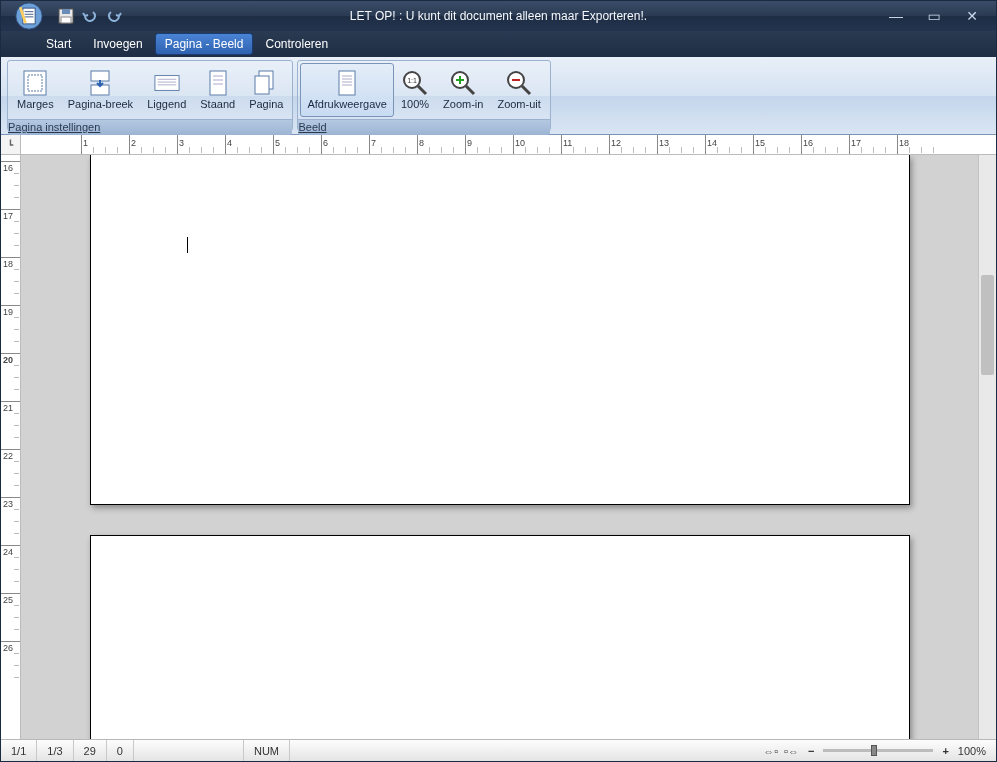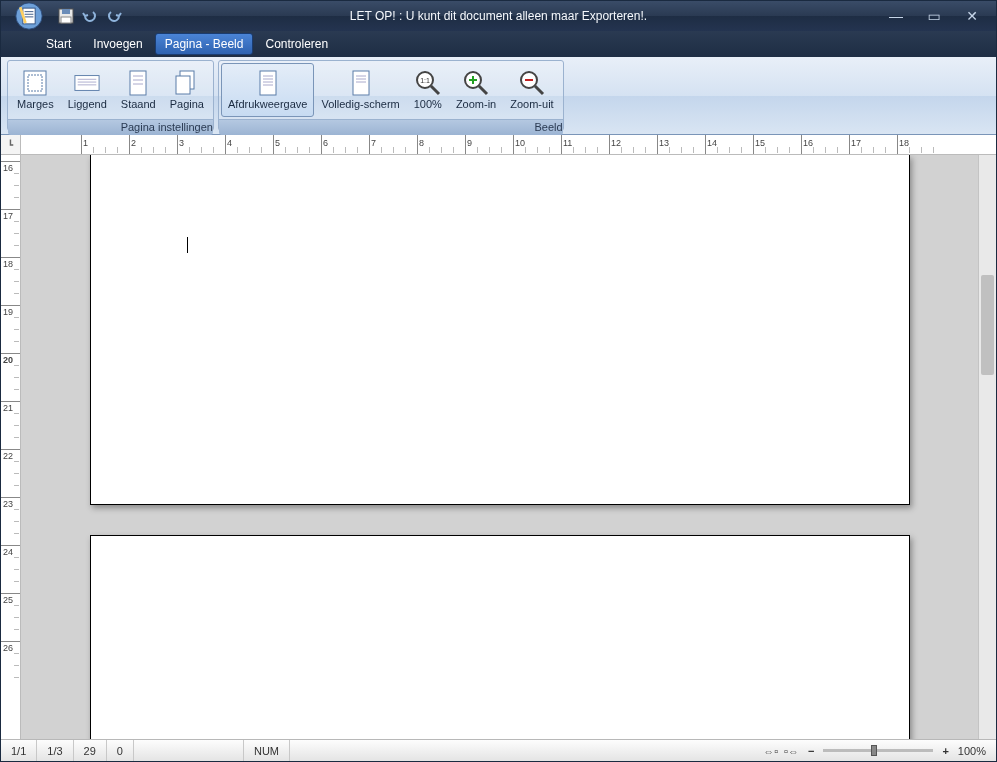--- a/index.html
+++ b/index.html
@@ -20,21 +20,21 @@
 
 
 .menubar { height: 26px; background: linear-gradient(to bottom, #2a3a52, #1e2d44); display:flex; align-items:center; padding-left: 35px; gap: 2px; }
 .menu-item { color:#fff; padding: 4px 10px; border-radius:3px; font-size:12px; cursor:pointer; }
 .menu-item.active { background: linear-gradient(to bottom, #4a84d6, #2e62b0); border:1px solid #1a3c70; padding:3px 9px; }
 
 
 .ribbon { height: 78px; background: linear-gradient(to bottom, #e8eff8 0%, #d5e2f2 50%, #c4d6ec 51%, #d9e5f3 100%); border-bottom: 1px solid #7a95b8; display:flex; padding: 3px 6px; gap:4px; }
 .ribbon-group { border: 1px solid #9bb2cf; border-radius: 3px; background: rgba(255,255,255,0.15); display:flex; flex-direction:column; }
 .ribbon-group-body { flex:1; display:flex; align-items:center; padding: 2px 2px; }
-.ribbon-group-label { height: 16px; background: linear-gradient(to bottom, #b4c8e1, #9cb4d3); color:#2a3a52; text-align:right; font-size:11px; border-top:1px solid #9bb2cf; border-radius: 0 0 3px 3px; line-height:15px; }
+.ribbon-group-label { height: 16px; background: linear-gradient(to bottom, #b4c8e1, #9cb4d3); color:#2a3a52; text-align:left; font-size:11px; border-top:1px solid #9bb2cf; border-radius: 0 0 3px 3px; line-height:15px;text-decoration:underline; }
 .ribbon-btn { display:flex; flex-direction:column; align-items:center; justify-content:center; padding: 2px 6px; cursor:pointer; border:1px solid transparent; border-radius:3px; height:54px; }
 .ribbon-btn.active { background: linear-gradient(to bottom, #e4edf8, #c7dbf2); border-color:#7a95b8; }
 .ribbon-btn .icon { width:26px; height:26px; display:flex; align-items:center; justify-content:center; margin-bottom:2px; }
 .ribbon-btn .lbl { font-size:11px; color:#1a2a40; white-space:nowrap; }
 
 
 .ruler-row { height: 20px; background:#f4f4f4; display:flex; border-bottom:1px solid #bbb; }
 .ruler-corner { width:20px; border-right:1px solid #bbb; display:flex; align-items:center; justify-content:center; color:#666; font-size:9px; }
 .h-ruler { flex:1; position:relative; background:#fff; font-size:8px; color:#555; overflow:hidden; }
 .h-ruler .tick { position:absolute; top:0; height:100%; border-left:1px solid #888; }
@@ -119,20 +119,30 @@
           <div class="icon">
               <svg width="24" height="26" viewBox="0 0 24 26">
                 <rect x="1" y="1" width="22" height="24" fill="#fff" stroke="#5a7ca8"></rect>
                 <rect x="5" y="5" width="14" height="16" fill="none" stroke="#5a7ca8" stroke-dasharray="2 1"></rect>
               </svg>
             </div>
           <div class="lbl">Marges</div>
         </div>
         <div class="ribbon-btn">
           <div class="icon">
+              <svg width="24" height="26" viewBox="0 0 24 26">
+                <rect x="3" y="1" width="18" height="10" fill="#fff" stroke="#5a7ca8"></rect>
+                <rect x="3" y="15" width="18" height="10" fill="#fff" stroke="#5a7ca8"></rect>
+                <path d="M12 10 L12 16 M9 13 L12 16 L15 13" fill="none" stroke="#2a62b0" stroke-width="2"></path>
+              </svg>
+            </div>
+          <div class="lbl">Pagina-breek</div>
+        </div>
+        <div class="ribbon-btn">
+          <div class="icon">
               <svg width="28" height="22" viewBox="0 0 28 22">
                 <rect x="1" y="3" width="26" height="16" fill="#fff" stroke="#5a7ca8"></rect>
                 <line x1="4" y1="7" x2="24" y2="7" stroke="#aac"></line>
                 <line x1="4" y1="10" x2="24" y2="10" stroke="#aac"></line>
                 <line x1="4" y1="13" x2="24" y2="13" stroke="#aac"></line>
               </svg>
             </div>
           <div class="lbl">Liggend</div>
         </div>
         <div class="ribbon-btn">
@@ -165,31 +175,20 @@
           <div class="icon">
               <svg width="22" height="26" viewBox="0 0 22 26">
                 <rect x="3" y="1" width="16" height="24" fill="#fff" stroke="#5a7ca8"></rect>
                 <line x1="6" y1="6" x2="16" y2="6" stroke="#aac"></line>
                 <line x1="6" y1="9" x2="16" y2="9" stroke="#aac"></line>
                 <line x1="6" y1="12" x2="16" y2="12" stroke="#aac"></line>
                 <line x1="6" y1="15" x2="16" y2="15" stroke="#aac"></line>
               </svg>
             </div>
           <div class="lbl">Afdrukweergave</div>
-        </div>
-        <div class="ribbon-btn">
-          <div class="icon">
-              <svg width="22" height="26" viewBox="0 0 22 26">
-                <rect x="3" y="1" width="16" height="24" fill="#fff" stroke="#5a7ca8"></rect>
-                <line x1="6" y1="6" x2="16" y2="6" stroke="#aac"></line>
-                <line x1="6" y1="9" x2="16" y2="9" stroke="#aac"></line>
-                <line x1="6" y1="12" x2="16" y2="12" stroke="#aac"></line>
-              </svg>
-            </div>
-          <div class="lbl">Volledig-scherm</div>
         </div>
         <div class="ribbon-btn">
           <div class="icon">
               <svg width="26" height="26" viewBox="0 0 26 26">
                 <circle cx="10" cy="10" r="8" fill="#fff" stroke="#444" stroke-width="2"></circle>
                 <text x="10" y="13" font-size="7" text-anchor="middle" fill="#333">1:1</text>
                 <line x1="16" y1="16" x2="24" y2="24" stroke="#444" stroke-width="3"></line>
               </svg>
             </div>
           <div class="lbl">100%</div>

